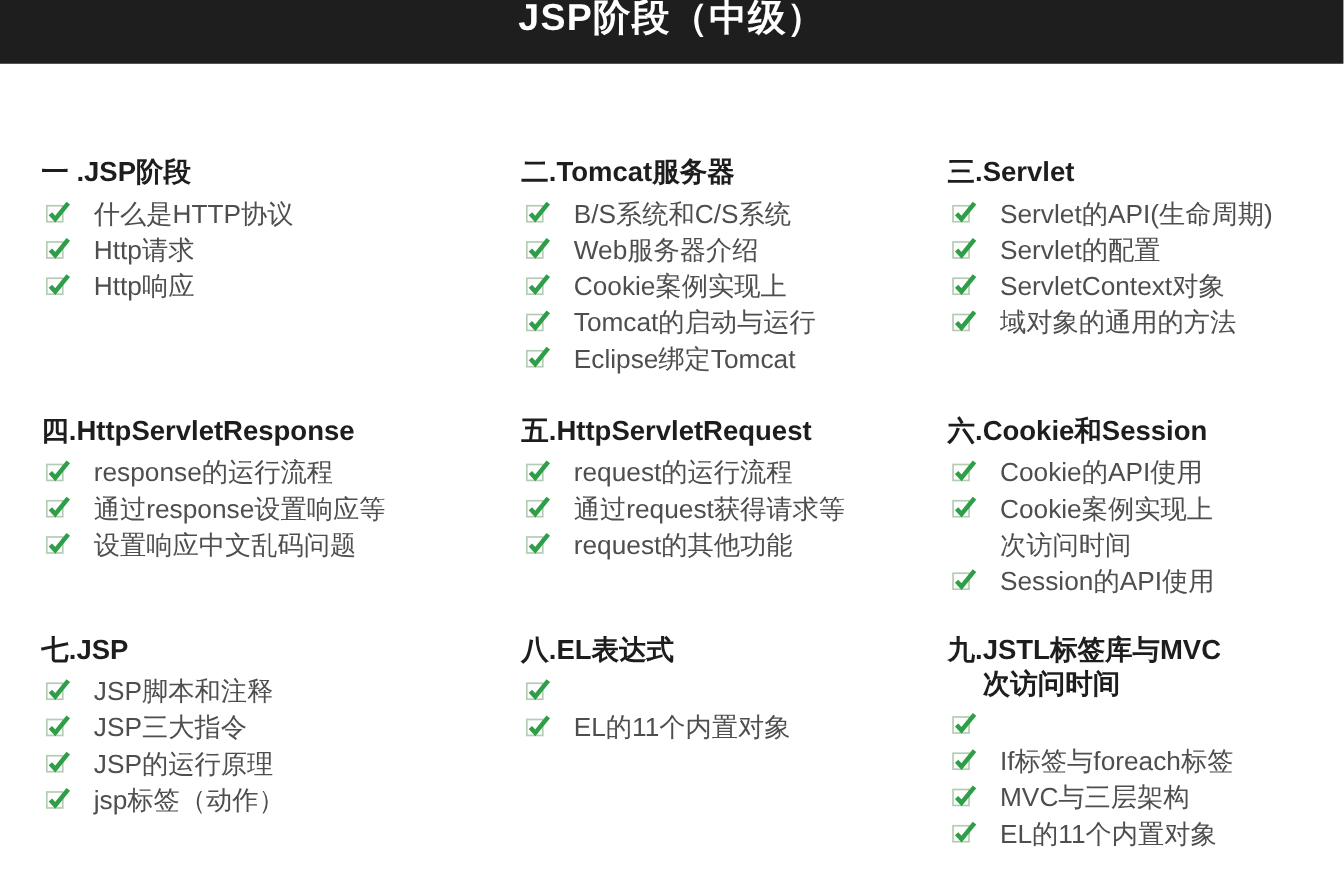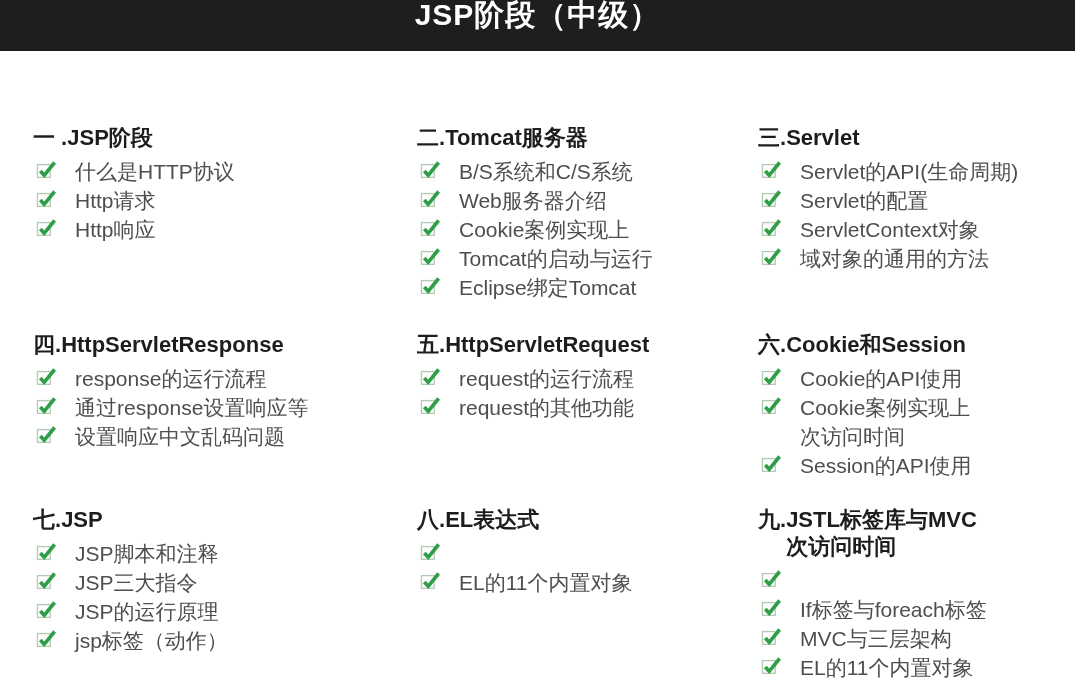--- a/index.html
+++ b/index.html
@@ -226,20 +226,26 @@
         <li class="item">
           <svg class="check">
               <use href="#chk"></use>
             </svg>
           <span class="item-text">request的运行流程</span>
         </li>
         <li class="item">
           <svg class="check">
               <use href="#chk"></use>
             </svg>
+          <span class="item-text">通过request获得请求等</span>
+        </li>
+        <li class="item">
+          <svg class="check">
+              <use href="#chk"></use>
+            </svg>
           <span class="item-text">request的其他功能</span>
         </li>
       </ul>
     </section>
 
     <section class="sec">
       <h2 class="sec-title">
           <span class="t-num">六.</span>
           <span class="t-text">Cookie和Session</span>
         </h2>

